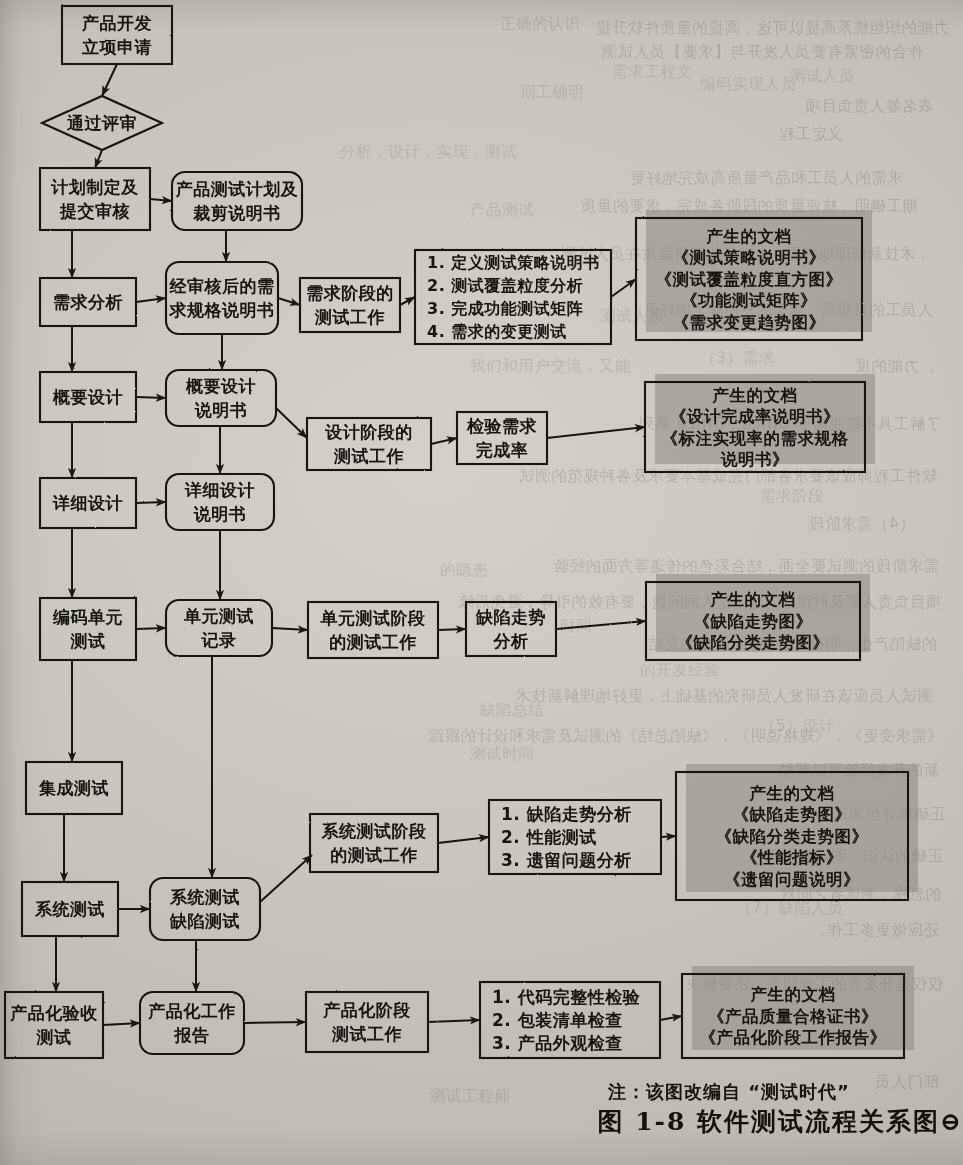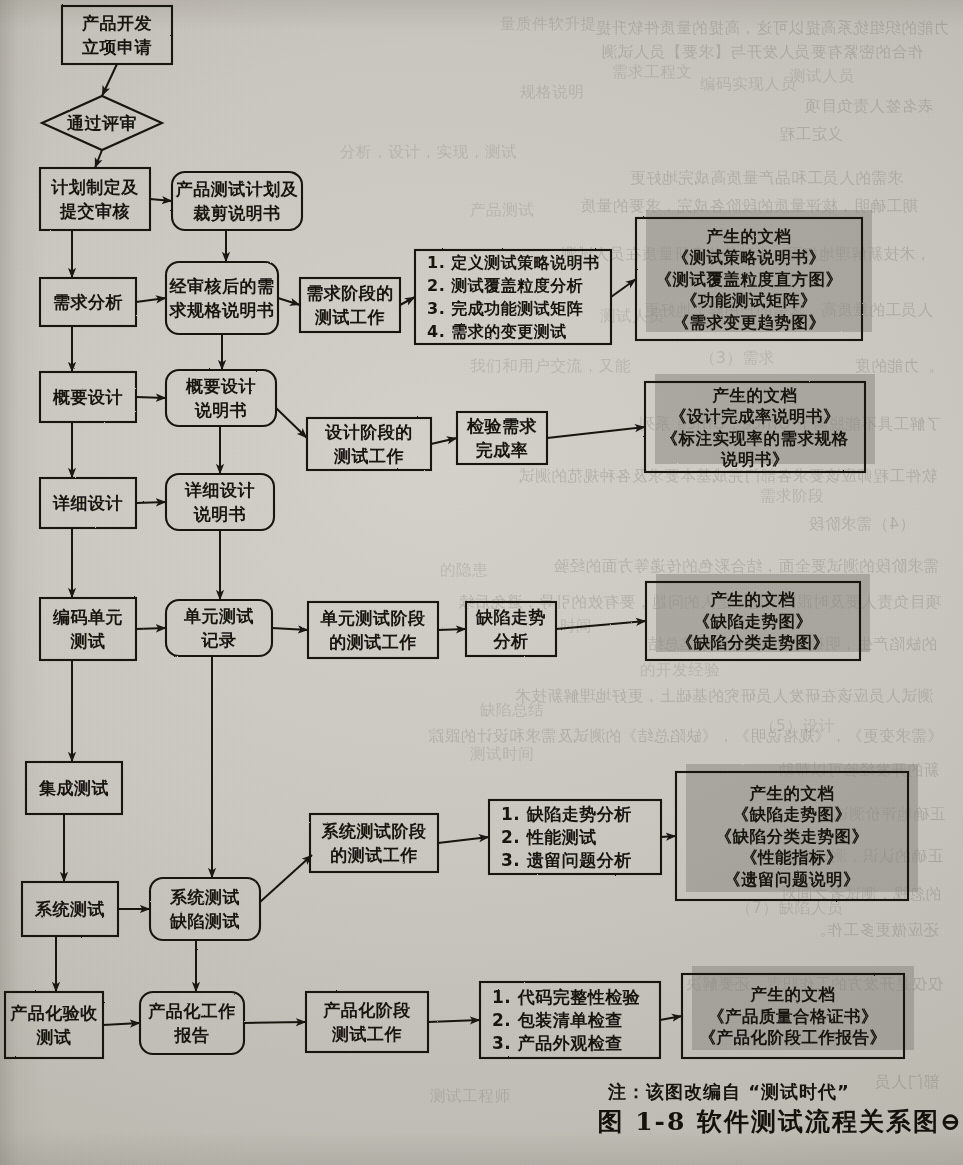--- a/index.html
+++ b/index.html
@@ -87,25 +87,25 @@
     <div class="bl" style="left: 20px; top: 726px;">《需求变更》，《规格说明》，《缺陷总结》的测试及需求和设计的跟踪</div>
     <div class="bl" style="left: 24px; top: 760px;">新的开发经验可以帮助</div>
     <div class="bl" style="left: 18px; top: 804px;">正确地评价测试</div>
     <div class="bl" style="left: 20px; top: 846px;">正确的认识，测试者之间对</div>
     <div class="bl" style="left: 22px; top: 884px;">的忽视，测试者之间对</div>
     <div class="bl" style="left: 24px; top: 920px;">还应做更多工作。</div>
     <div class="bl" style="left: 20px; top: 974px;">仅仅是开发方的工作职责，还要解决</div>
     <div class="bl" style="left: 24px; top: 1072px;">部门人员</div>
   </div>
 <div id="bleed2">
-    <div class="bl" style="left: 500px; top: 14px;">量质件软升提</div>
+    <div class="bl" style="left: 500px; top: 14px;">正确的认识</div>
     <div class="bl" style="left: 612px; top: 62px;">需求工程文</div>
     <div class="bl" style="left: 700px; top: 74px;">编码实现人员</div>
     <div class="bl" style="left: 790px; top: 66px;">测试人员</div>
-    <div class="bl" style="left: 520px; top: 82px;">规格说明</div>
+    <div class="bl" style="left: 520px; top: 82px;">期工确明</div>
     <div class="bl" style="left: 340px; top: 142px;">分析，设计，实现，测试</div>
     <div class="bl" style="left: 470px; top: 200px;">产品测试</div>
     <div class="bl" style="left: 600px; top: 306px;">测试人员</div>
     <div class="bl" style="left: 700px; top: 348px;">（3）需求</div>
     <div class="bl" style="left: 760px; top: 486px;">需求阶段</div>
     <div class="bl" style="left: 470px; top: 356px;">我们和用户交流，又能</div>
     <div class="bl" style="left: 440px; top: 560px;">的隐患</div>
     <div class="bl" style="left: 560px; top: 616px;">时间</div>
     <div class="bl" style="left: 640px; top: 660px;">的开发经验</div>
     <div class="bl" style="left: 480px; top: 700px;">缺陷总结</div>

